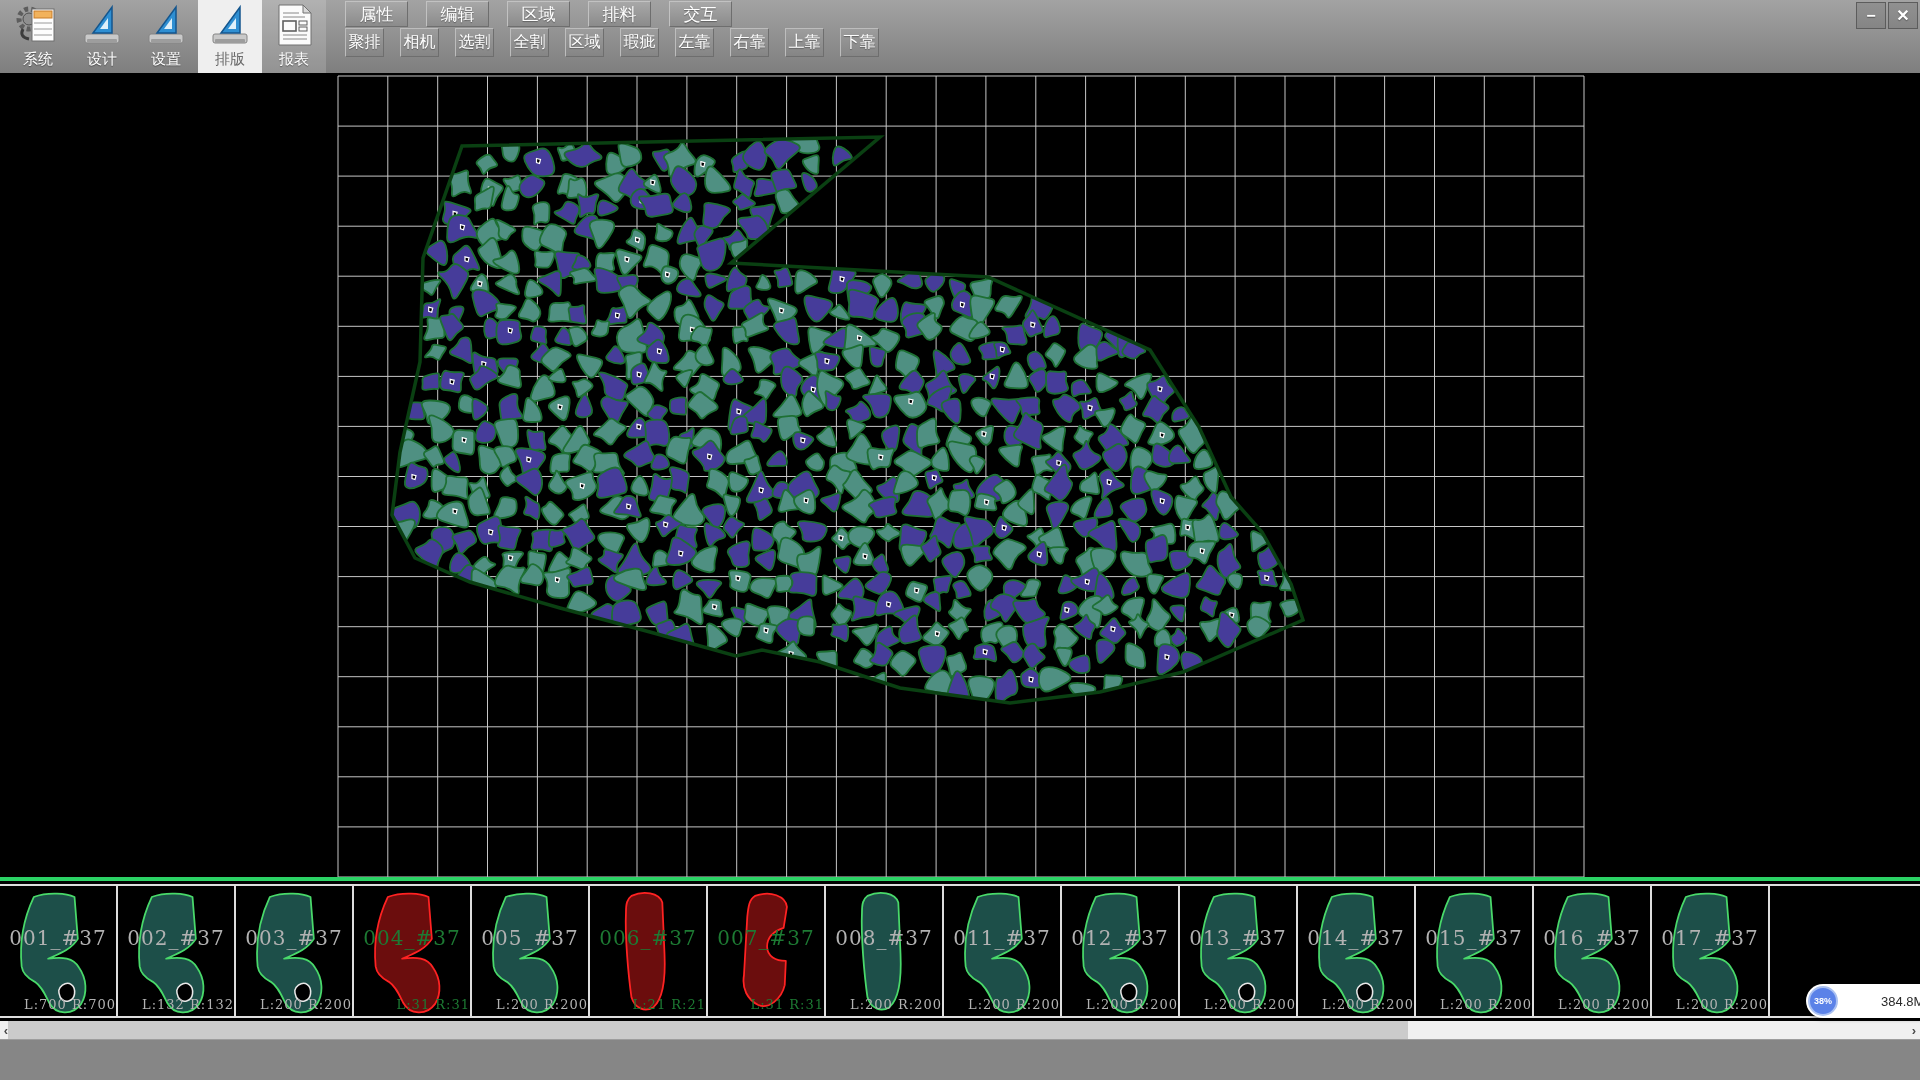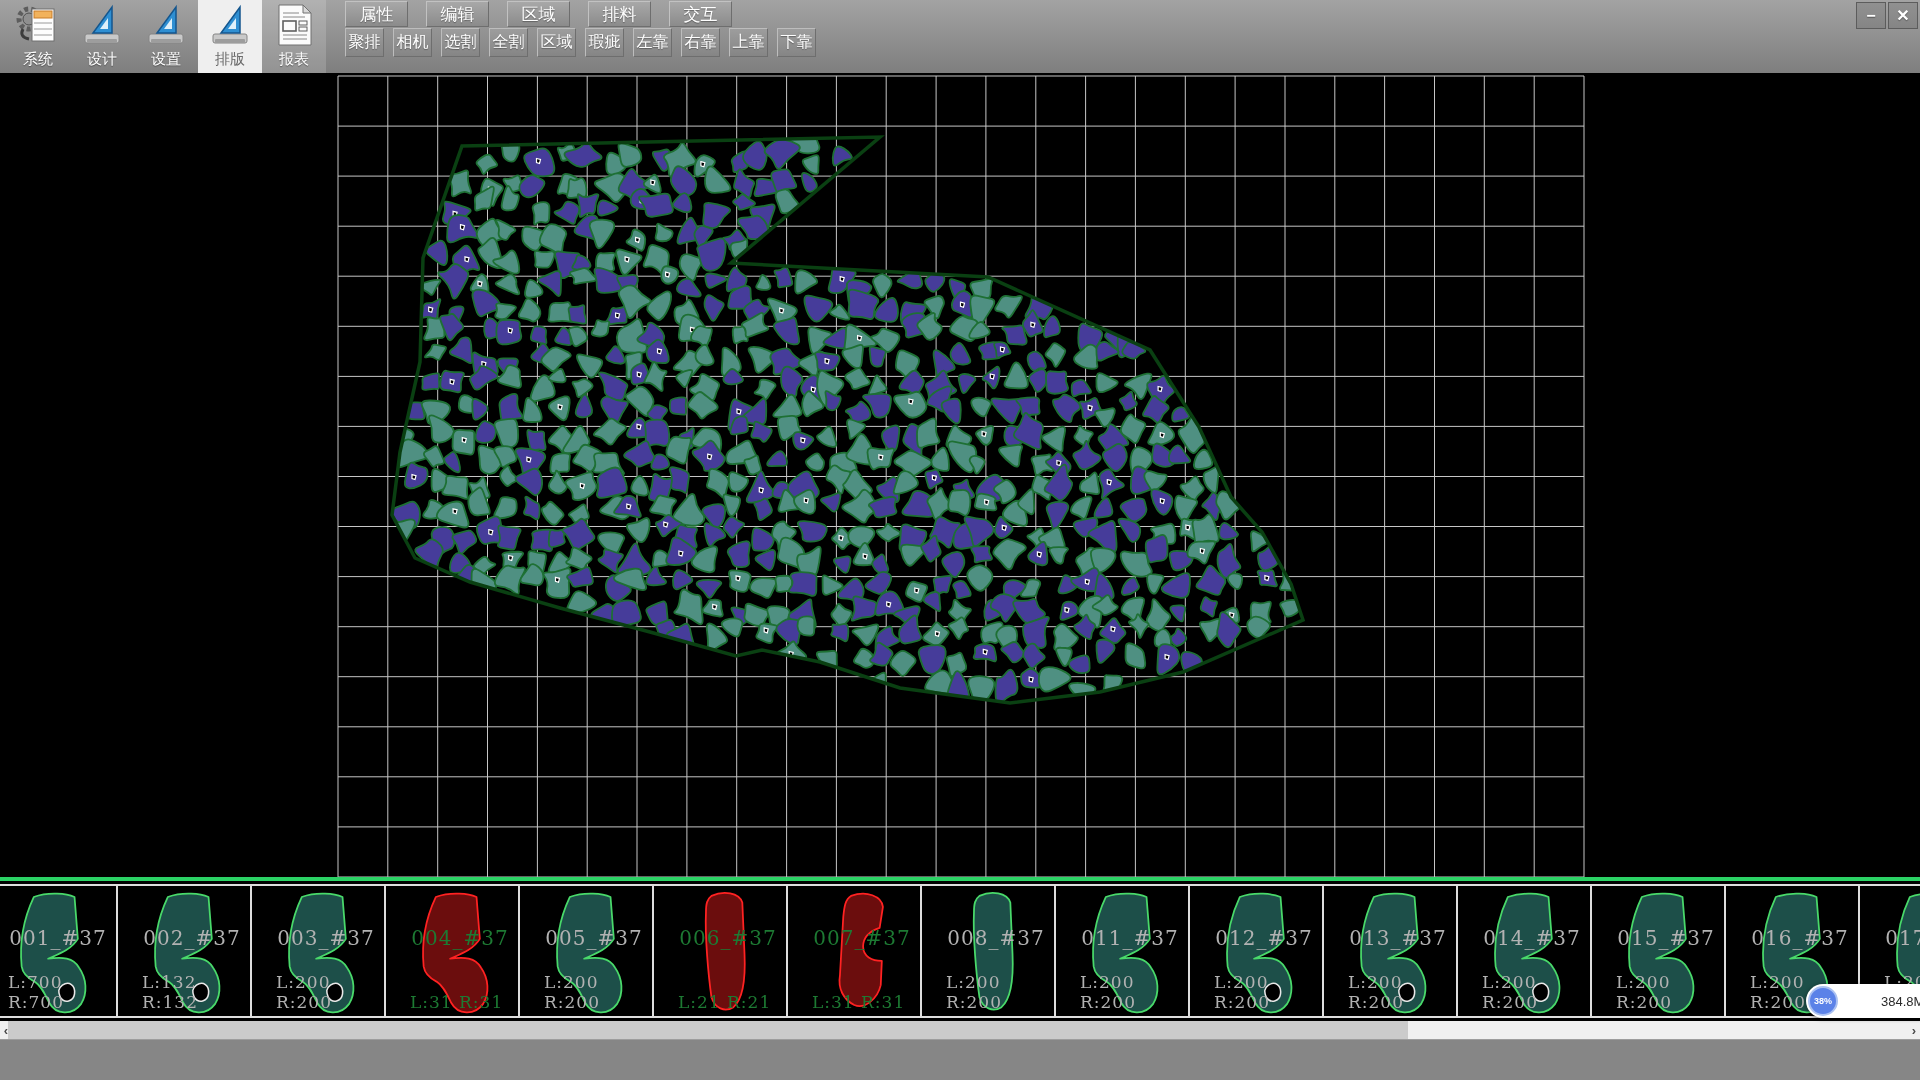--- a/index.html
+++ b/index.html
@@ -16,46 +16,46 @@
   .app-btn.lite{background:rgba(255,255,255,0.16);}
   .app-icon{width:46px;height:44px;}
   .app-label{font-size:15px;color:#fff;text-shadow:0 1px 1px rgba(0,0,0,.4);margin-top:3px;}
   .app-btn.active .app-label{color:#6a6a6a;text-shadow:none;}
 
   .menu-row{position:absolute;left:345px;top:1px;height:26px;display:flex;gap:18px;}
   .menu-tab{width:63px;height:26px;display:flex;align-items:center;justify-content:center;
     font-size:17px;color:#fff;text-shadow:0 1px 1px rgba(0,0,0,.35);
     background:linear-gradient(#a8a8a8,#8b8b8b);
     border:1px solid;border-color:#c2c2c2 #6e6e6e #6e6e6e #c2c2c2;box-sizing:border-box;}
-  .tool-row{position:absolute;left:345px;top:28px;height:29px;display:flex;gap:9px;}
+  .tool-row{position:absolute;left:345px;top:28px;height:29px;display:flex;gap:16px;}
   .tool-btn{min-width:39px;padding:0 2px;height:29px;display:flex;align-items:center;justify-content:center;
     font-size:16px;color:#fff;text-shadow:0 1px 1px rgba(0,0,0,.35);
     background:linear-gradient(#9d9d9d,#858585);
     border:1px solid;border-color:#bdbdbd #6e6e6e #6e6e6e #bdbdbd;box-sizing:border-box;}
 
   .win-controls{position:absolute;right:2px;top:2px;display:flex;gap:2px;}
   .win-btn{width:30px;height:27px;display:flex;align-items:center;justify-content:center;
     color:#fff;font-size:16px;font-weight:bold;background:rgba(0,0,0,0.10);
     border:1px solid #5c5c5c;box-sizing:border-box;text-shadow:0 1px 1px rgba(0,0,0,.4);}
 
   
   .canvas{position:absolute;left:0;top:73px;width:1920px;height:805px;background:#000;}
   .canvas svg{display:block;}
 
   
   .green-divider{position:absolute;left:0;top:877px;width:1920px;height:4px;background:#2bd365;}
   .parts-strip{position:absolute;left:0;top:884px;width:1920px;height:134px;background:#000;
     border-top:2px solid #dedede;border-bottom:2px solid #dedede;box-sizing:border-box;
-    display:flex;overflow:hidden;gap:16px;}
+    display:flex;overflow:hidden;}
   .panel{position:relative;flex:0 0 116px;height:100%;border-right:2px solid #dedede;box-sizing:content-box;background:#000;}
   .panel svg{position:absolute;left:0;top:0;}
   .panel .pid{position:absolute;left:0;top:40px;width:100%;text-align:center;
     font-family:"DejaVu Serif", serif;font-size:20px;letter-spacing:1px;}
-  .panel .plr{position:absolute;left:8px;bottom:4px;width:100%;text-align:left;
-    font-family:"DejaVu Serif", serif;font-size:17px;letter-spacing:1px;}
+  .panel .plr{position:absolute;left:0;bottom:4px;width:100%;text-align:right;
+    font-family:"DejaVu Serif", serif;font-size:13px;letter-spacing:1px;}
   .pid.normal,.plr.normal{color:#b2b2b2;}
   .pid.marked,.plr.marked{color:#1d7a33;}
 
   
   .hscroll{position:absolute;left:0;top:1021px;width:1920px;height:18px;background:#f0f0f0;}
   .hscroll .arrow{position:absolute;top:0;width:12px;height:18px;display:flex;align-items:center;
     justify-content:center;color:#4a4a4a;font-size:13px;font-weight:bold;background:#f0f0f0;}
   .hscroll .arrow.left{left:0;}
   .hscroll .arrow.right{right:0;}
   .hscroll .thumb{position:absolute;left:8px;top:0;width:1400px;height:18px;background:#cbcbcb;}

